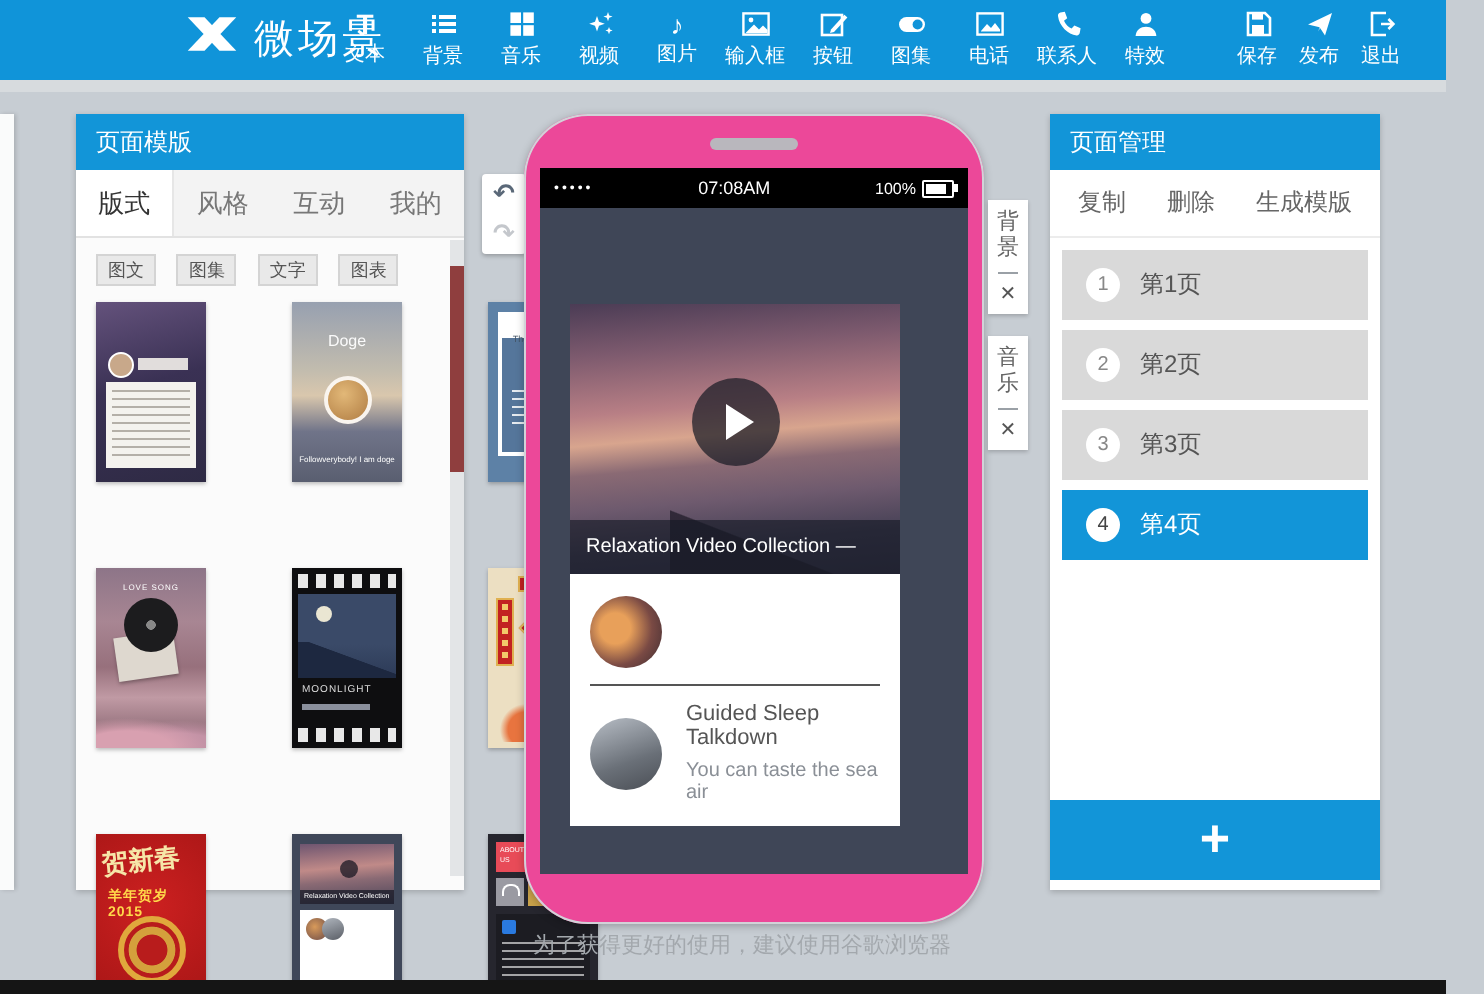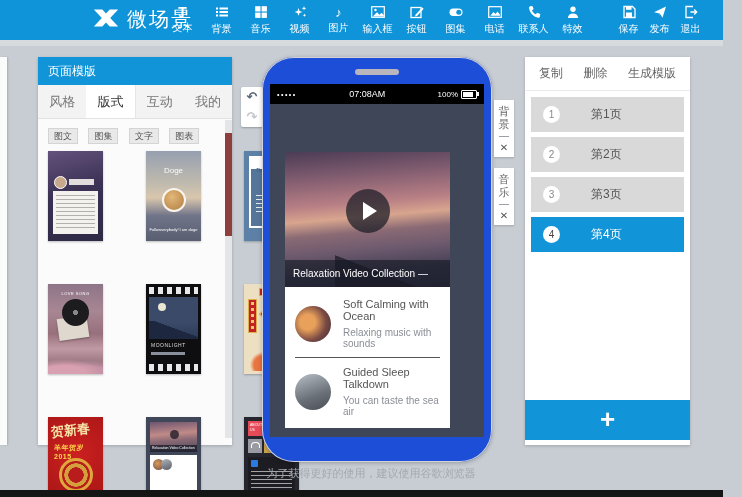--- a/index.html
+++ b/index.html
@@ -110,21 +110,21 @@
   .t9 .txt{position:absolute;left:4px;top:40px;right:4px;bottom:4px;background:#1c1c22;}
   .t9 .txt b{position:absolute;left:3px;top:3px;width:7px;height:7px;background:#2a7ae0;border-radius:1px;}
   .t9 .txt i{position:absolute;left:3px;right:3px;top:14px;height:20px;background:repeating-linear-gradient(180deg,rgba(255,255,255,.6) 0 1px,transparent 1px 4px);}
 
   
   .history{position:absolute;left:241px;top:87px;width:22px;height:40px;background:#fff;border-radius:2px;box-shadow:0 1px 2px rgba(0,0,0,.25);display:flex;flex-direction:column;align-items:center;justify-content:space-around;}
   .undo{color:#5a6878;font-size:13px;font-weight:bold;line-height:14px;}
   .redo{color:#c4c7cc;font-size:13px;font-weight:bold;line-height:14px;}
 
   
-  .phone{position:absolute;left:262px;top:57px;width:230px;height:405px;background:#1d4ed8;border-radius:32px;box-shadow:0 0 0 1px #d2d2d8 inset,0 1px 4px rgba(0,0,0,.25);}
+  .phone{position:absolute;left:262px;top:57px;width:230px;height:405px;background:#ec4899;border-radius:32px;box-shadow:0 0 0 1px #d2d2d8 inset,0 1px 4px rgba(0,0,0,.25);}
   .speaker{position:absolute;left:50%;top:12px;margin-left:-22px;width:44px;height:6px;border-radius:3px;background:#b9b7bd;}
   .screen{position:absolute;left:8px;top:27px;width:214px;height:353px;background:#3f4657;overflow:hidden;}
   .statusbar{height:20px;background:#000;color:#fff;display:flex;align-items:center;padding:0 7px;}
   .sig{font-size:7px;letter-spacing:1.5px;}
   .time{flex:1;text-align:center;font-size:9px;}
   .batt-pct{font-size:8px;margin-right:3px;}
   .batt{position:relative;width:14px;height:7px;border:1px solid #fff;border-radius:1px;}
   .batt i{position:absolute;left:1px;top:1px;bottom:1px;width:10px;background:#fff;}
   .batt:after{content:"";position:absolute;right:-3px;top:1.5px;width:2px;height:4px;background:#fff;}
   .pagetitle{height:27px;background:#000;color:#fff;text-align:center;font-size:17px;letter-spacing:3px;line-height:25px;}
@@ -153,21 +153,21 @@
   .st2{top:168px;}
 
   
   .pages-panel{position:absolute;left:525px;top:57px;width:165px;height:388px;background:#fff;box-shadow:0 1px 3px rgba(0,0,0,.2);}
   .pages-header{height:28px;background:#1295d8;color:#fff;font-size:12px;line-height:28px;padding-left:10px;}
   .pages-actions{display:flex;justify-content:space-between;align-items:center;height:33px;padding:0 14px;border-bottom:1px solid #ececec;}
   .pages-actions span{font-size:12px;color:#666;}
   .page-list{padding:6px 6px 0;}
   .page-item{display:flex;align-items:center;height:35px;margin-bottom:5px;background:#d9d9d9;padding-left:12px;}
   .pnum{width:17px;height:17px;border-radius:50%;background:#fff;color:#888;font-size:10px;line-height:17px;text-align:center;margin-right:10px;flex:none;}
-  .plabel{font-size:12px;color:#555;margin-left:21px;}
+  .plabel{font-size:12px;color:#555;}
   .page-item.active{background:#1295d8;}
   .page-item.active .plabel{color:#fff;}
   .page-item.active .pnum{color:#444;}
   .add-page{position:absolute;left:0;top:343px;width:165px;height:40px;background:#1295d8;color:#fff;text-align:center;font-size:26px;line-height:38px;font-weight:bold;}
 
   
   .footer{position:absolute;left:0;top:467px;width:742px;text-align:center;color:#a3a8ad;font-size:11px;line-height:13px;}
   .bottombar{position:absolute;left:0;bottom:0;width:742px;height:7px;background:#151515;}
 </style>
 </head>
@@ -314,22 +314,22 @@
       </div>
     </div>
   </div>
   <div class="subbar" data-interactable="false"></div>
 
   <div class="left-strip" data-interactable="true"></div>
 
   <div class="tpl-panel" data-interactable="false">
     <div class="tpl-header" data-interactable="false">页面模版</div>
     <div class="tpl-tabs" data-interactable="false">
+      <div class="tpl-tab active" data-interactable="true">版式</div>
       <div class="tpl-tab" data-interactable="true">风格</div>
-      <div class="tpl-tab active" data-interactable="true">版式</div>
       <div class="tpl-tab" data-interactable="true">互动</div>
       <div class="tpl-tab" data-interactable="true">我的</div>
     </div>
     <div class="tpl-chips" data-interactable="false">
       <span class="chip" data-interactable="true">图文</span>
       <span class="chip" data-interactable="true">图集</span>
       <span class="chip" data-interactable="true">文字</span>
       <span class="chip" data-interactable="true">图表</span>
     </div>
 
@@ -450,24 +450,20 @@
           <span class="vimg" data-interactable="false"></span>
           <span class="pier" data-interactable="false"></span>
           <span class="play" data-interactable="true">
               <i></i>
             </span>
           <span class="vcaption" data-interactable="false">Relaxation Video Collection —</span>
         </div>
         <div class="pcard" data-interactable="false">
           <div class="prow" data-interactable="true">
             <span class="avatar av1" data-interactable="false"></span>
-            <span>
-              <div class="rtitle" data-interactable="false">Soft Calming with Ocean</div>
-              <div class="rsub" data-interactable="false">Relaxing music with sounds</div>
-            </span>
           </div>
           <div class="pdivider" data-interactable="false"></div>
           <div class="prow" data-interactable="true">
             <span class="avatar av2" data-interactable="false"></span>
             <span>
               <div class="rtitle" data-interactable="false">Guided Sleep Talkdown</div>
               <div class="rsub" data-interactable="false">You can taste the sea air</div>
             </span>
           </div>
         </div>
@@ -480,20 +476,21 @@
     <span class="sep" data-interactable="false"></span>
     <span class="close" data-interactable="true">✕</span>
   </div>
   <div class="side-tab st2" data-interactable="true">
     <span class="vtext" data-interactable="false">音乐</span>
     <span class="sep" data-interactable="false"></span>
     <span class="close" data-interactable="true">✕</span>
   </div>
 
   <div class="pages-panel" data-interactable="false">
+    <div class="pages-header" data-interactable="false">页面管理</div>
     <div class="pages-actions" data-interactable="false">
       <span data-interactable="true">复制</span>
       <span data-interactable="true">删除</span>
       <span data-interactable="true">生成模版</span>
     </div>
     <div class="page-list" data-interactable="false">
       <div class="page-item" data-interactable="true">
         <span class="pnum" data-interactable="false">1</span>
         <span class="plabel" data-interactable="false">第1页</span>
       </div>

